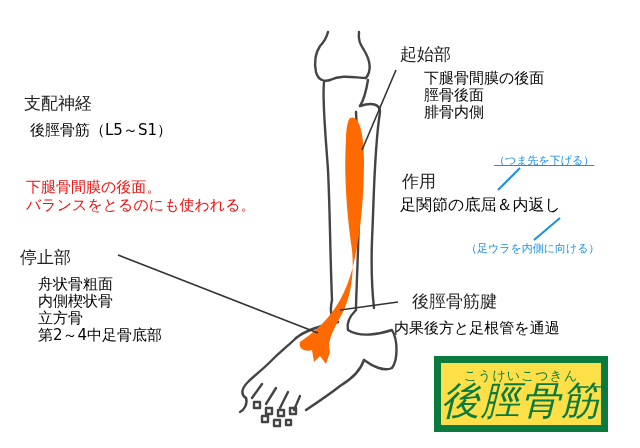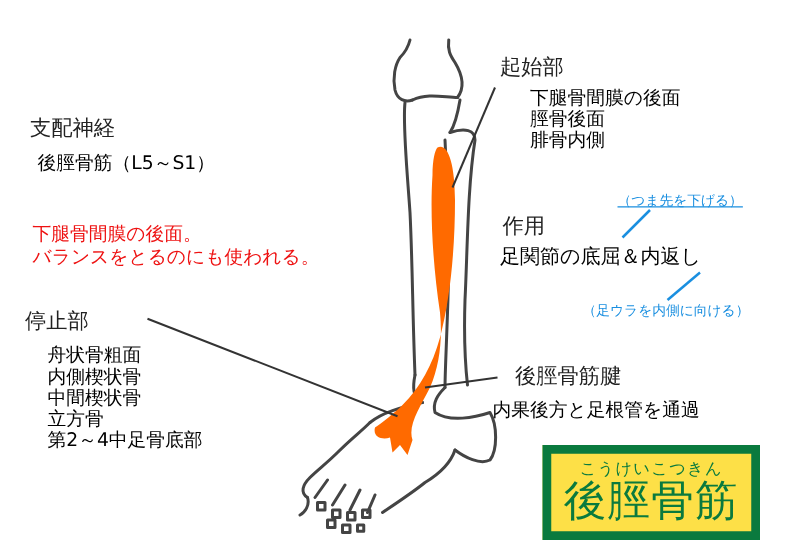--- a/index.html
+++ b/index.html
@@ -9,21 +9,21 @@
     .heading { color:#222222; font-size:17px; line-height:19px;text-align:center; }
     .blue { color:#000000; font-size:15px; line-height:17px; }
     .red { color:#ee1111; font-size:15px; line-height:18px; }
     .small-blue { color:#1a8fe0; font-size:11px; line-height:13px; }
     .list div { display:block; }
     svg#art { position:absolute; left:0; top:0; }
     .title-box { position:absolute; left:434px; top:356px; width:174px; height:76px;
                  border:7px solid #0a7a3e; box-sizing:border-box; background:#fde047;
                  text-align:center; color:#0a7a3e; }
     .furigana { font-size:13px; line-height:14px; margin-top:6px; letter-spacing:1px; }
-    .title-main { font-size:34px; line-height:34px; margin-top:1px; letter-spacing:1px; }
+    .title-main { font-size:39px; line-height:34px; margin-top:1px; letter-spacing:1px;font-style:italic; }
   </style>
 </head>
 <body>
 
 <svg id="art" width="640" height="448" viewBox="0 0 640 448">
   <g fill="none" stroke="#444" stroke-width="2.4" stroke-linecap="round" stroke-linejoin="round">
 
     <path d="M328,32 C326,40 322,44 320,46 C316,52 314,62 316,72 C318,80 324,82 330,80"></path>
     <path d="M359,32 C358,40 360,44 364,50 C370,60 372,70 366,78"></path>
     <path d="M330,80 C342,74 356,78 366,78"></path>
@@ -79,21 +79,20 @@
 
 <div class="abs small-blue" style="left:494px;top:154px;text-decoration:underline;">（つま先を下げる）</div>
 <div class="abs heading" style="left:402px;top:172px;">作用</div>
 <div class="abs blue" style="left:400px;top:196px;font-size:16px;">足関節の底屈＆内返し</div>
 <div class="abs small-blue" style="left:466px;top:242px;">（足ウラを内側に向ける）</div>
 
 <div class="abs heading" style="left:20px;top:248px;">停止部</div>
 <div class="abs blue list" style="left:38px;top:276px;">
   <div>舟状骨粗面</div>
   <div>内側楔状骨</div>
-  <div>中間楔状骨</div>
   <div>立方骨</div>
   <div>第2～4中足骨底部</div>
 </div>
 
 <div class="abs heading" style="left:412px;top:292px;">後脛骨筋腱</div>
 <div class="abs blue" style="left:394px;top:320px;">内果後方と足根管を通過</div>
 
 <div class="title-box">
   <div class="furigana">こうけいこつきん</div>
   <div class="title-main">後脛骨筋</div>

